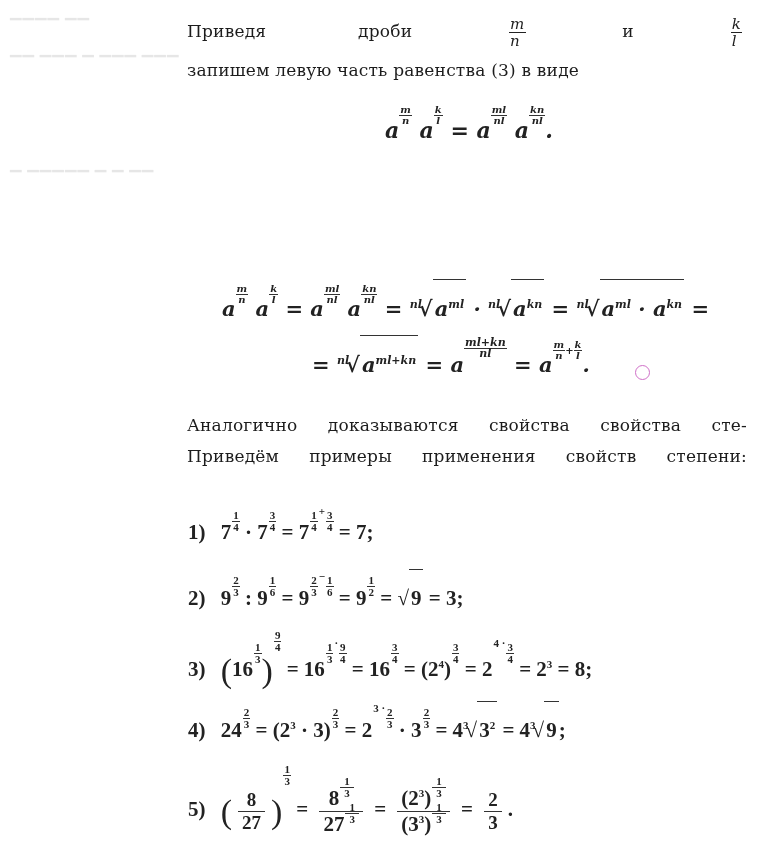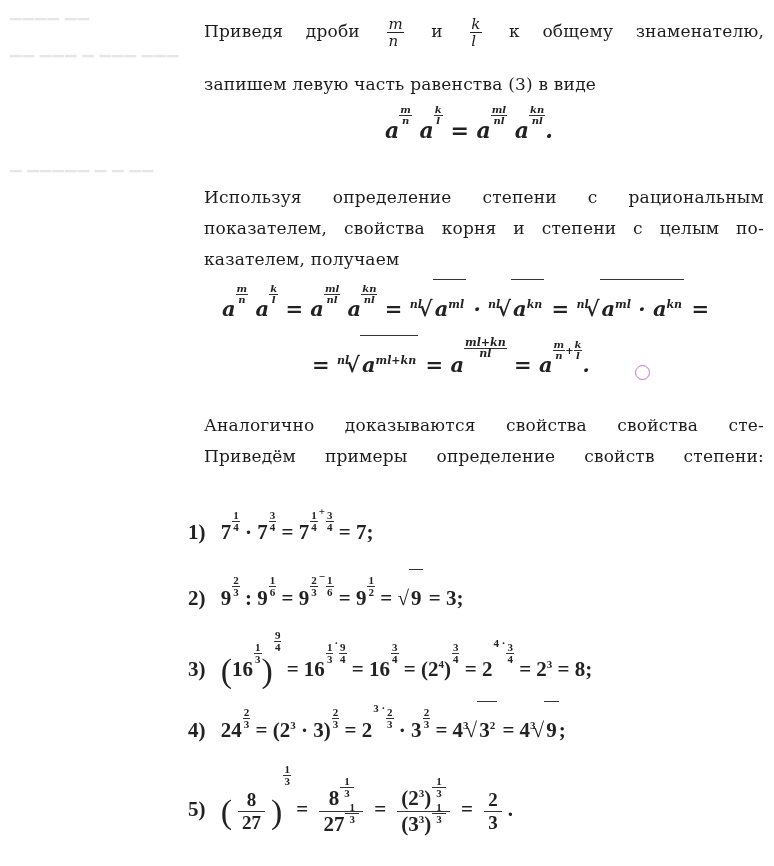--- a/index.html
+++ b/index.html
@@ -7,21 +7,21 @@
     width:774px; height:866px; overflow:hidden; position:relative;
     background:#ffffff; color:#1c1c1c;
     font-family: "DejaVu Serif", "Liberation Serif", serif;
   }
   .page { position:absolute; left:0; top:0; width:774px; height:866px; }
   .ghost {
     position:absolute; color:#e6e6e6; font-size:15px; white-space:nowrap;
     font-family:"Liberation Serif", serif; letter-spacing:1px;
   }
   .para {
-    position:absolute; left:204px; width:560px;
+    position:absolute; left:187px; width:560px;
     font-size:17px; line-height:31px; letter-spacing:0.2px;
     text-align:justify;
   }
   .line { display:block; white-space:nowrap; }
   .justify { text-align:justify; text-align-last:justify; }
   .fr {
     display:inline-block; vertical-align:middle; text-align:center;
     font-style:italic; font-size:15px; line-height:16px; margin:0 5px;
   }
   .fr .num { display:block; border-bottom:1.2px solid #222; padding:0 1px; }
@@ -73,38 +73,32 @@
       <span>Приведя дроби</span>
       <span class="fr">
         <span class="num">m</span>
         <span class="den">n</span>
       </span>
       <span>и</span>
       <span class="fr">
         <span class="num">k</span>
         <span class="den">l</span>
       </span>
-      <span>к общему знаменателю,</span>
     </span>
-    <span class="line" style="margin-top:20px">запишем левую часть равенства (3) в виде</span>
+    <span class="line" style="margin-top:6px">запишем левую часть равенства (3) в виде</span>
   </div>
 
   <div class="math" style="left:385px;top:117px;font-size:22px">
     <span>a</span><span class="sup" style="margin-top:-12px"><span class="n">m</span><span class="d">n</span></span>
     <span>a</span><span class="sup" style="margin-top:-12px"><span class="n">k</span><span class="d">l</span></span>
     <span>=</span>
     <span>a</span><span class="sup" style="margin-top:-12px"><span class="n">ml</span><span class="d">nl</span></span>
     <span>a</span><span class="sup" style="margin-top:-12px"><span class="n">kn</span><span class="d">nl</span></span><span>.</span>
   </div>
 
-  <div class="para" style="top:182px">
-    <span class="line justify">Используя определение степени с рациональным</span>
-    <span class="line justify">показателем, свойства корня и степени с целым по-</span>
-    <span class="line">казателем, получаем</span>
-  </div>
 
   <div class="math" style="left:222px;top:296px;font-size:21px">
     <span>a</span><span class="sup" style="margin-top:-12px"><span class="n">m</span><span class="d">n</span></span>
     <span>a</span><span class="sup" style="margin-top:-12px"><span class="n">k</span><span class="d">l</span></span>
     <span>=</span>
     <span>a</span><span class="sup" style="margin-top:-12px"><span class="n">ml</span><span class="d">nl</span></span>
     <span>a</span><span class="sup" style="margin-top:-12px"><span class="n">kn</span><span class="d">nl</span></span>
     <span>=</span>
     <span class="idx">nl</span><span>√</span><span class="rad"><span>a</span><span class="ssup">ml</span></span>
     <span>·</span>
@@ -119,21 +113,21 @@
     <span class="idx">nl</span><span>√</span><span class="rad"><span>a</span><span class="ssup">ml+kn</span></span>
     <span>=</span>
     <span>a</span><span class="sup" style="margin-top:-14px;font-size:11px"><span class="n">ml+kn</span><span class="d">nl</span></span>
     <span>=</span>
     <span>a</span><span class="sup" style="margin-top:-12px"><span class="n">m</span><span class="d">n</span></span><span class="sup" style="margin-top:-6px;border:none">+</span><span class="sup" style="margin-top:-12px"><span class="n">k</span><span class="d">l</span></span><span>.</span>
   </div>
   <div class="qed"></div>
 
   <div class="para" style="top:410px">
     <span class="line justify">Аналогично доказываются свойства свойства сте-</span>
-    <span class="line justify">Приведём примеры определение свойств степени:</span>
+    <span class="line justify">Приведём примеры применения свойств степени:</span>
   </div>
 
   <div class="ex" style="top:520px">
     <span class="lbl">1)</span>
     7<span class="e-sup"><span class="n">1</span><span class="d">4</span></span>
     ·&nbsp;7<span class="e-sup"><span class="n">3</span><span class="d">4</span></span>
     = 7<span class="e-sup"><span class="n">1</span><span class="d">4</span></span><span class="e-sup" style="border:none;margin-top:-14px">+</span><span class="e-sup"><span class="n">3</span><span class="d">4</span></span> = 7;
   </div>
 
   <div class="ex" style="top:585px">

